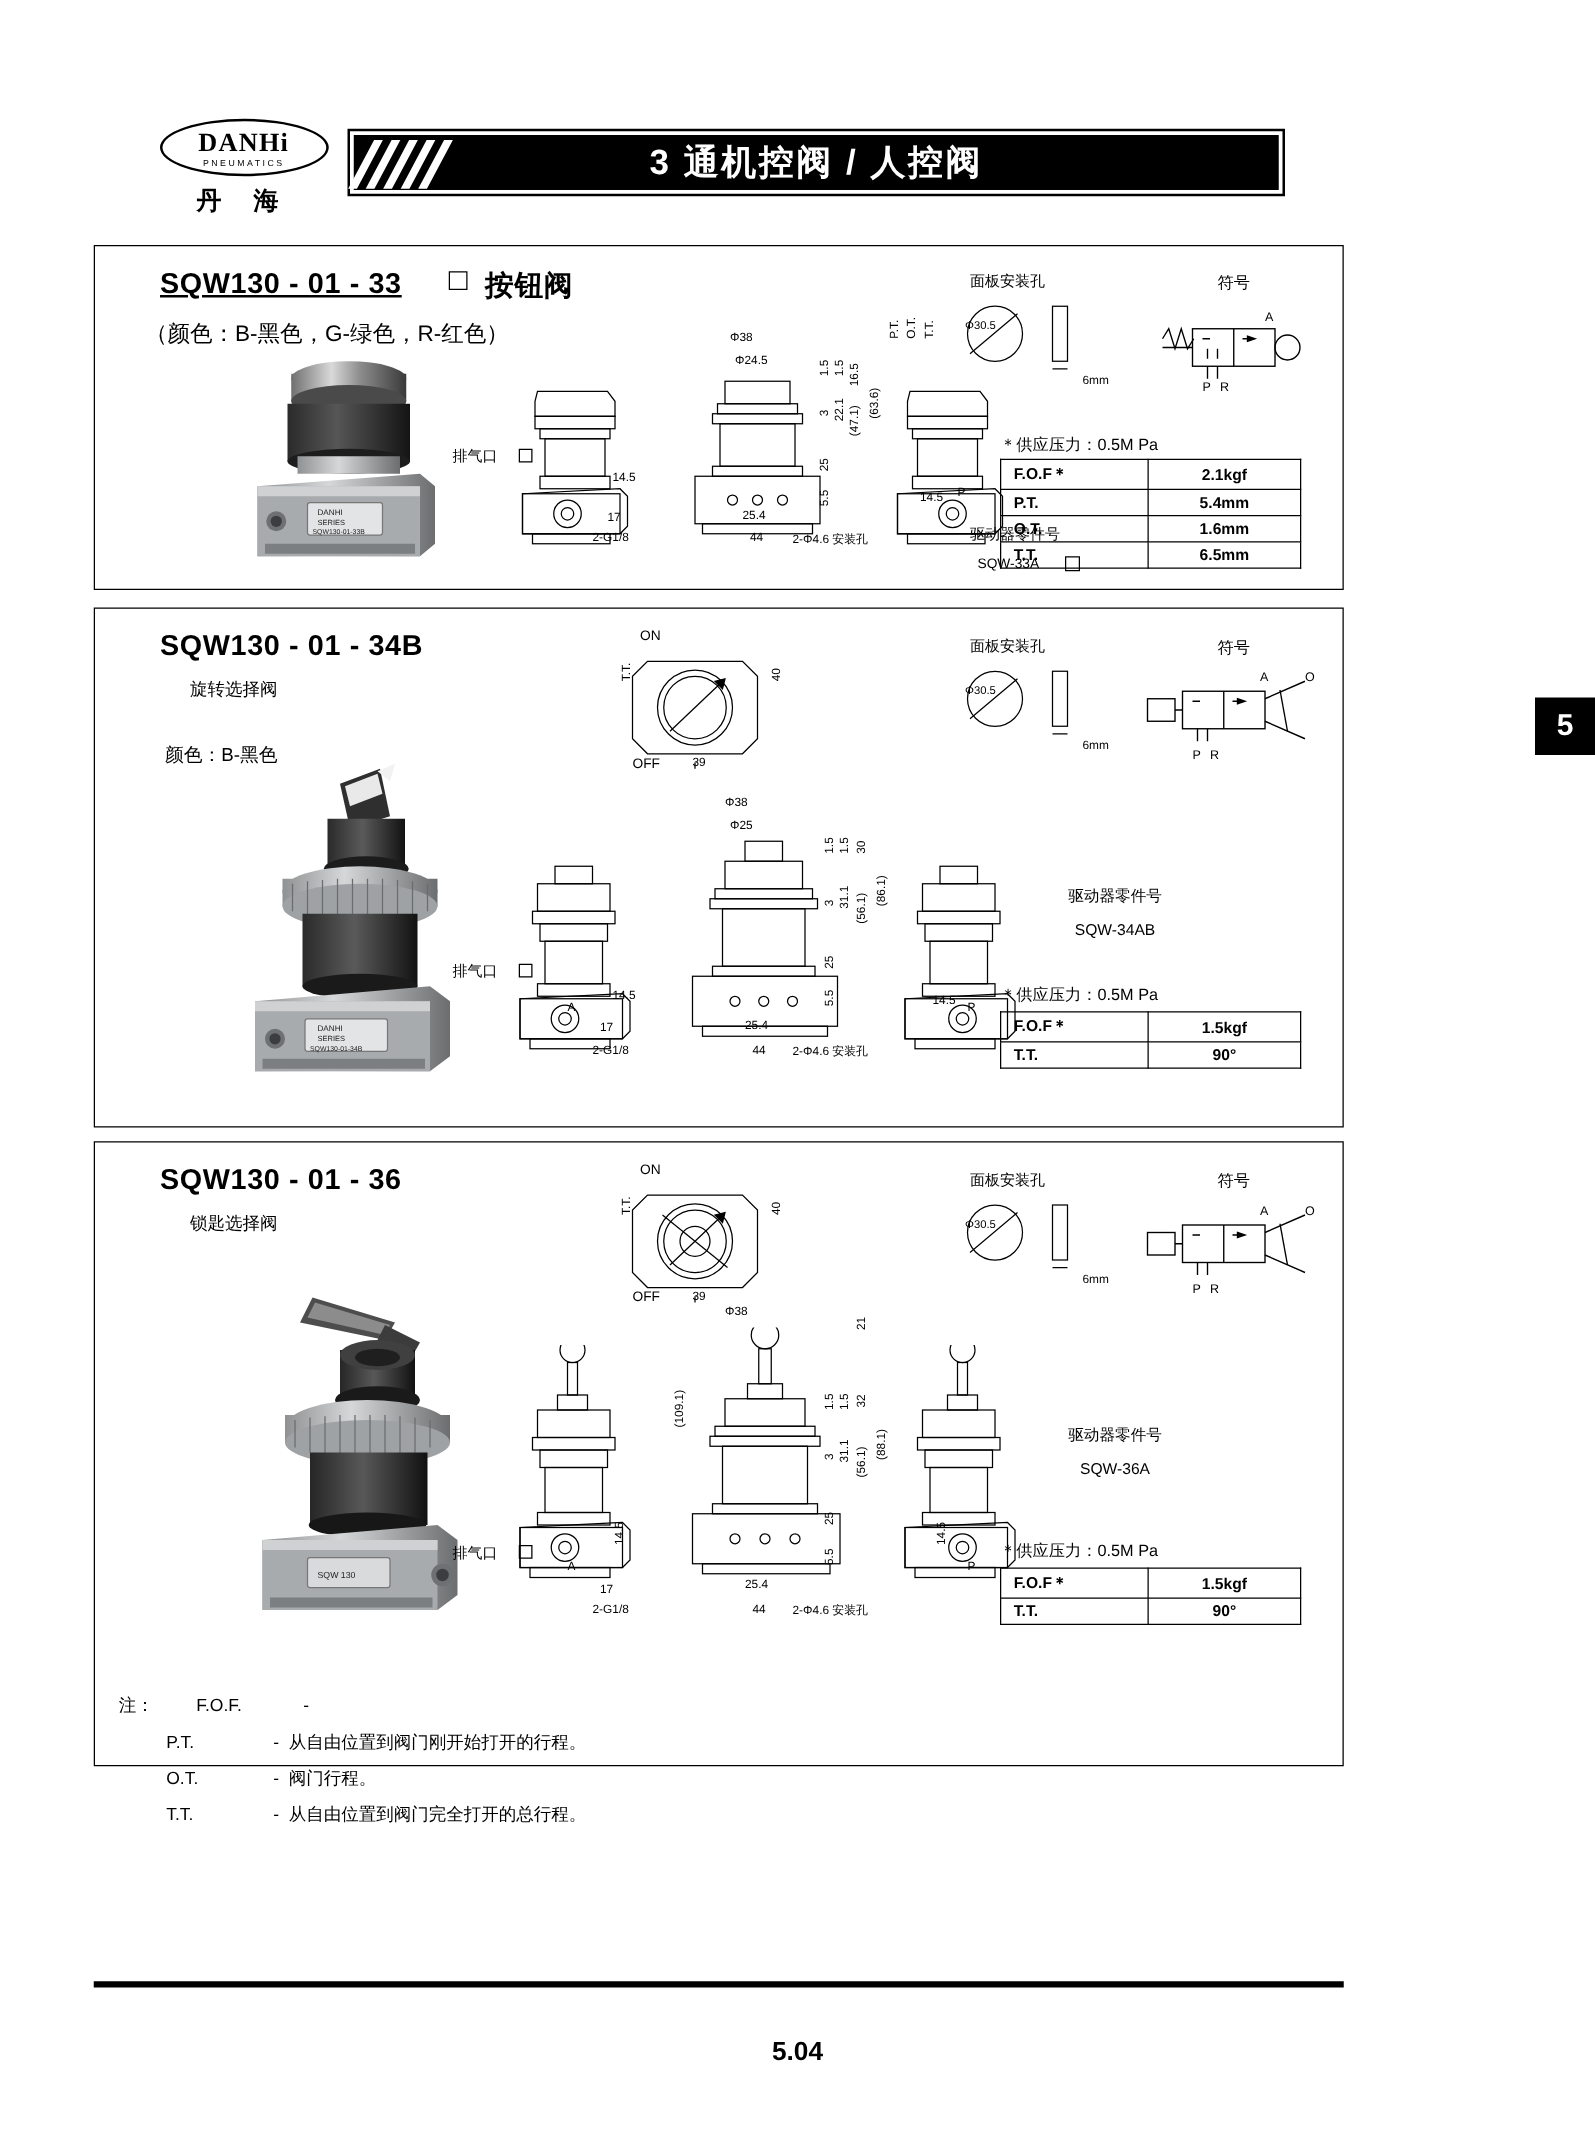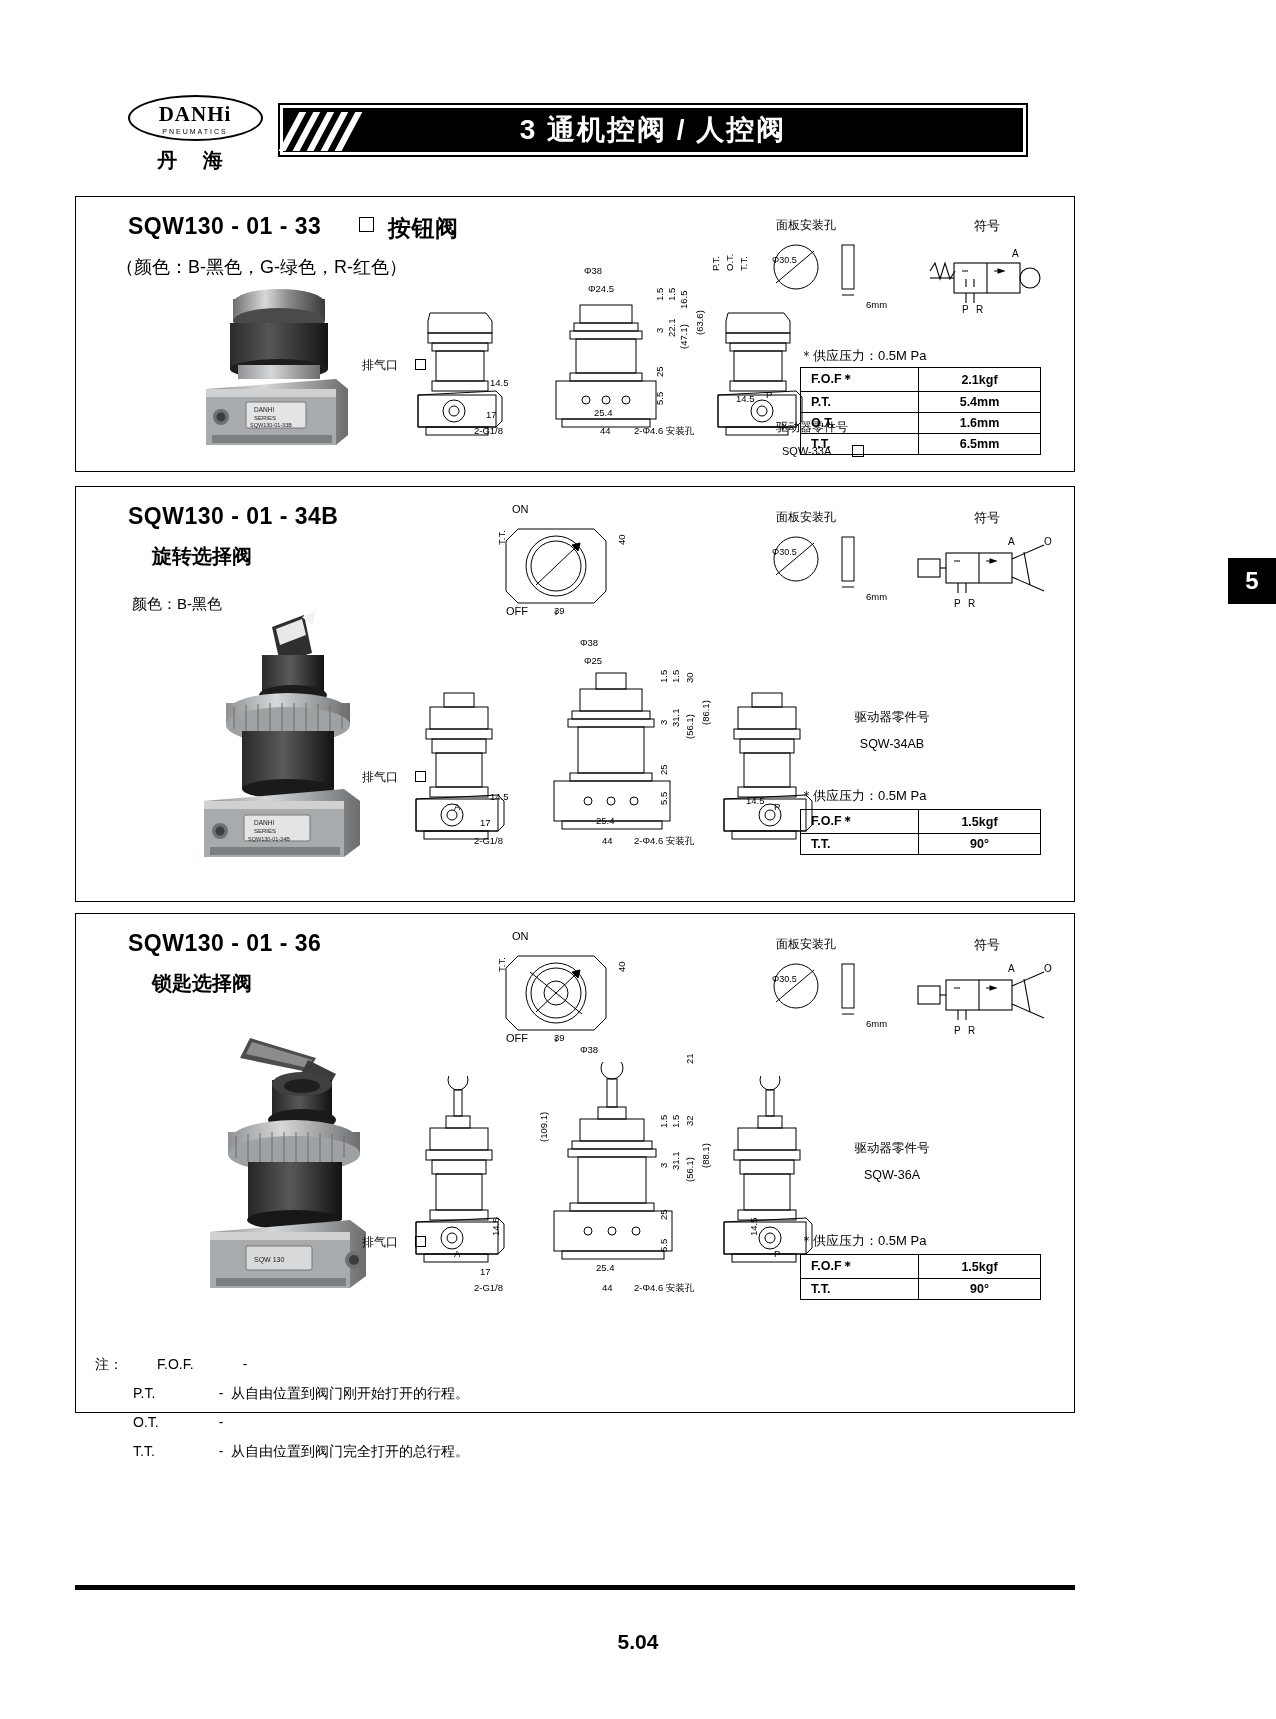--- a/index.html
+++ b/index.html
@@ -55,21 +55,21 @@
     display:flex; align-items:center; justify-content:center;
   }
 
   
   .panel { position:absolute; left:75px; border:1px solid #000; background:#fff; }
   #panel1 { top:196px; width:1000px; height:276px; }
   #panel2 { top:486px; width:1000px; height:416px; }
   #panel3 { top:913px; width:1000px; height:500px; }
 
   .mdl-title { position:absolute; font-size:23px; font-weight:bold; letter-spacing:0.5px; }
-  .mdl-sub { position:absolute; font-size:20px; font-weight:bold; }
+  .mdl-sub { position:absolute; font-size:14px; font-weight:normal; }
   .mdl-colors { position:absolute; font-size:18px; }
   .sq-box { display:inline-block; width:15px; height:15px; border:1.5px solid #000; vertical-align:-1px; margin:0 3px;}
 
   
   .photo { position:absolute; }
   .photo svg { display:block; }
 
   
   .draw { position:absolute; }
 
@@ -127,21 +127,21 @@
         <div class="title-text">3  通机控阀 / 人控阀</div>
       </div>
     </div>
   </div>
 
 
   <div class="side-tab">5</div>
 
   <div class="panel" id="panel1">
 
-    <div class="mdl-title" style="left:52px; top:16px;">SQW130 - 01 - 33</div>
+    <div class="mdl-title" style="left:52px; top:16px;text-decoration:underline;">SQW130 - 01 - 33</div>
     <span class="sq-box" style="position:absolute; left:280px; top:20px;"></span>
     <div class="mdl-title" style="left:312px; top:16px;">按钮阀</div>
     <div class="mdl-colors" style="left:40px; top:58px;">（颜色：B-黑色，G-绿色，R-红色）</div>
 
     <div class="photo" style="left:110px; top:80px;">
       <svg width="210" height="180" viewBox="0 0 210 180">
         <defs>
           <linearGradient id="g1a" x1="0" y1="0" x2="1" y2="0">
             <stop offset="0" stop-color="#6f6f6f"></stop>
               <stop offset="0.35" stop-color="#d9d9d9"></stop>
@@ -756,20 +756,21 @@
       <div class="c">-</div>
     </div>
     <div class="row indent">
       <div class="b">P.T.</div>
       <div class="c">-</div>
       <div class="d">从自由位置到阀门刚开始打开的行程。</div>
     </div>
     <div class="row indent">
       <div class="b">O.T.</div>
       <div class="c">-</div>
+      <div class="d">阀门行程。</div>
     </div>
     <div class="row indent">
       <div class="b">T.T.</div>
       <div class="c">-</div>
       <div class="d">从自由位置到阀门完全打开的总行程。</div>
     </div>
   </div>
 
   <div class="footer-rule"></div>
   <div class="page-num">5.04</div>

